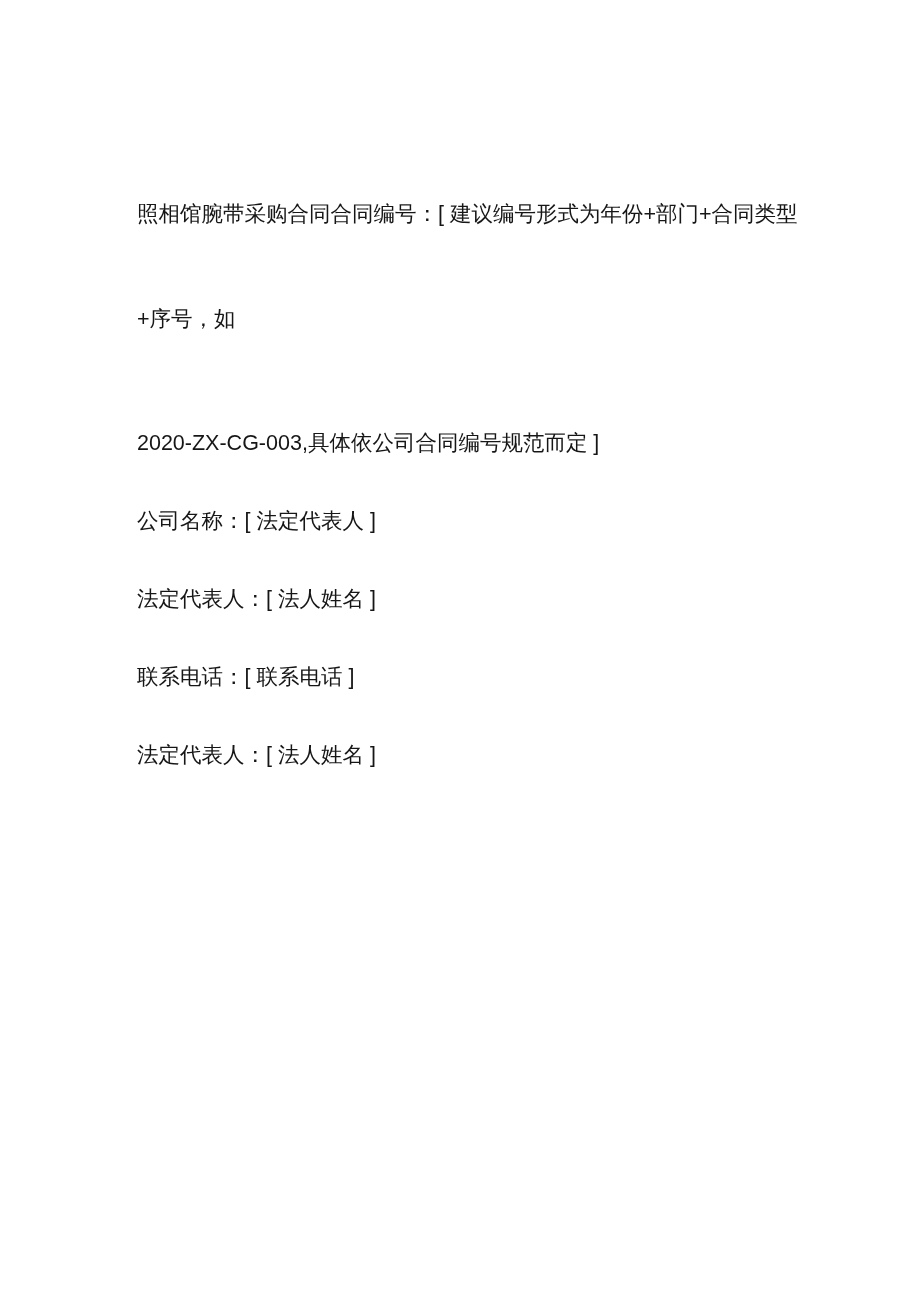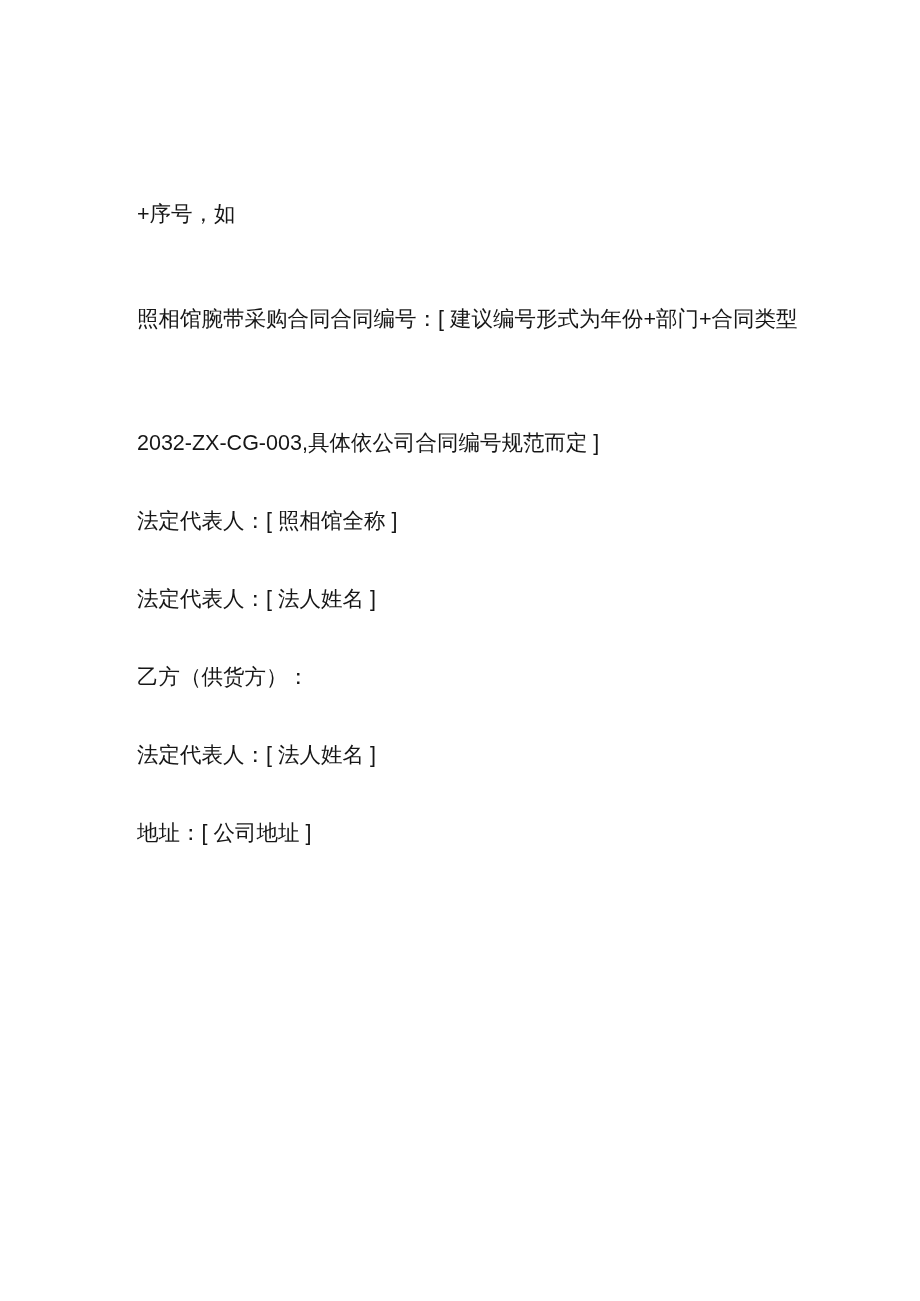--- a/index.html
+++ b/index.html
@@ -38,40 +38,39 @@
     display: block;
     white-space: pre;
   }
 </style>
 </head>
 <body>
 
 <div class="doc">
 
   <div class="para title">
+    <span class="ln">照相馆腕带采购合同合同编号：[ 建议编号形式为年份+部门+合同类型</span>
     <span class="ln">+序号，如</span>
-    <span class="ln">照相馆腕带采购合同合同编号：[ 建议编号形式为年份+部门+合同类型</span>
   </div>
 
-  <div class="para">2032-ZX-CG-003,具体依公司合同编号规范而定 ]</div>
+  <div class="para">2020-ZX-CG-003,具体依公司合同编号规范而定 ]</div>
 
 
-  <div class="para">法定代表人：[ 照相馆全称 ]</div>
+  <div class="para">公司名称：[ 法定代表人 ]</div>
 
   <div class="para">法定代表人：[ 法人姓名 ]</div>
 
 
+  <div class="para">联系电话：[ 联系电话 ]</div>
 
 
-  <div class="para">乙方（供货方）：</div>
 
 
   <div class="para">法定代表人：[ 法人姓名 ]</div>
 
-  <div class="para">地址：[ 公司地址 ]</div>
 
   <div class="para preamble">
     
     
     
   </div>
 
 </div>
 
 </body></html>

